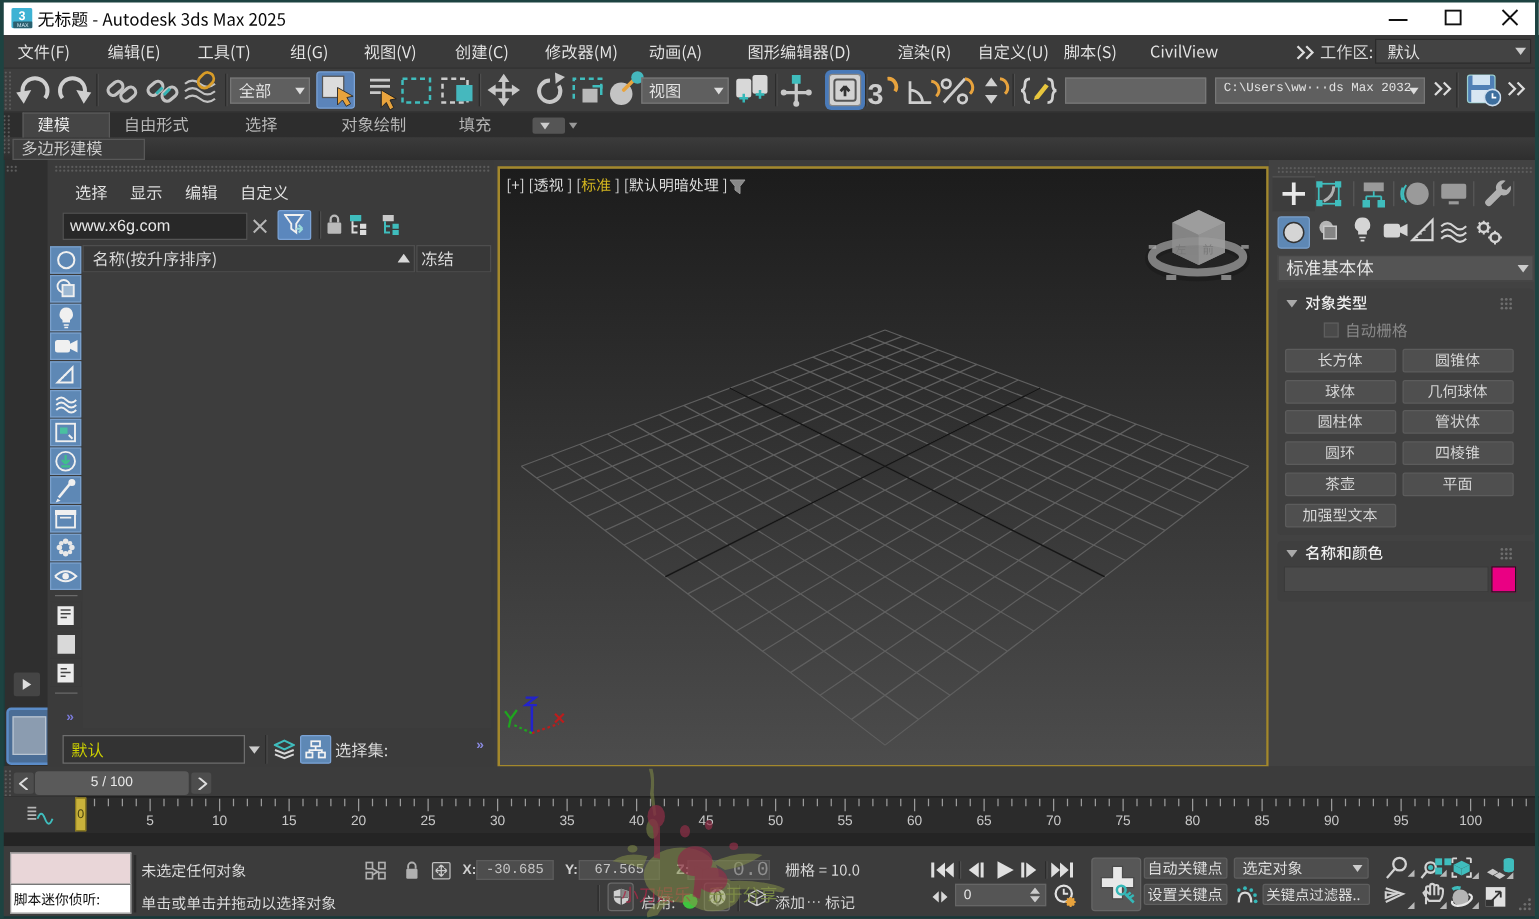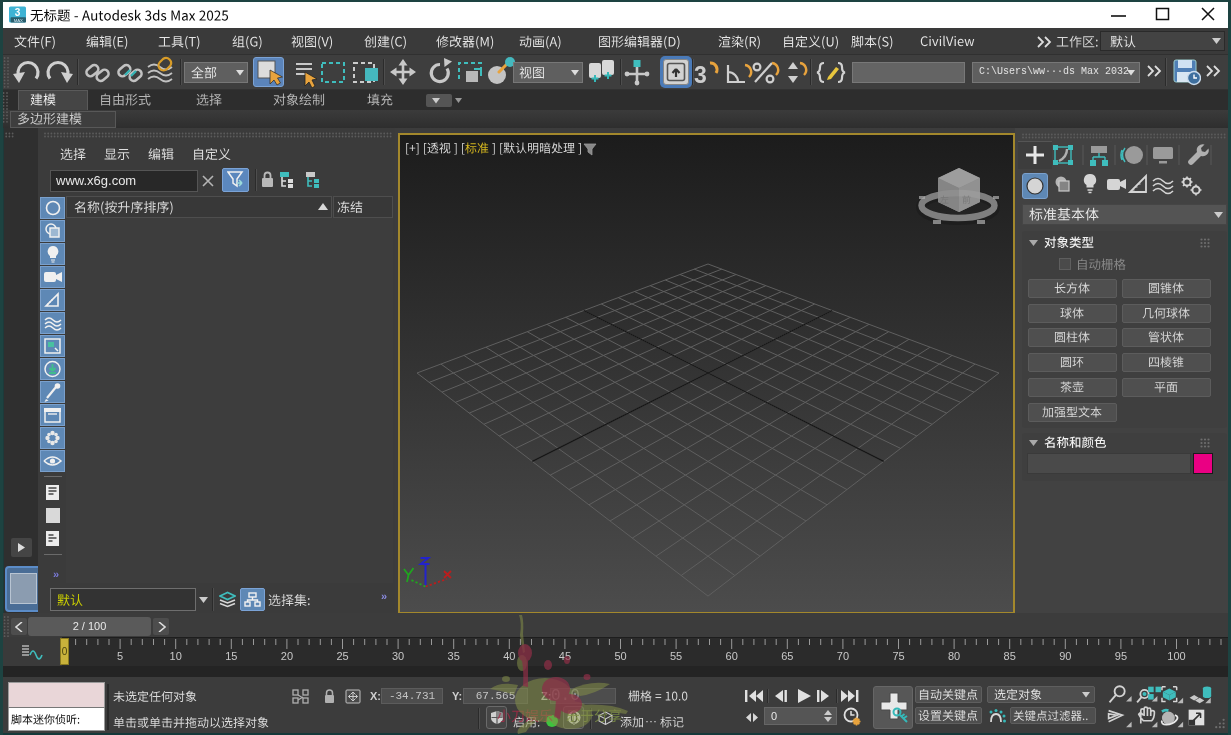--- a/index.html
+++ b/index.html
@@ -918,21 +918,21 @@
       <circle cx="1.6" cy="23.4" r="0.9"></circle>
       <circle cx="5" cy="23.4" r="0.9"></circle>
       <circle cx="1.6" cy="26.6" r="0.9"></circle>
       <circle cx="5" cy="26.6" r="0.9"></circle>
     </g>
   </svg>
 <div class="a" style="left:11px;top:618px;width:16px;height:17px;background:#4d4d4d;border-radius:2px"></div>
 <svg class="a" style="left:15px;top:622px" width="8" height="10">
     <path d="M7 0 L1 5 L7 10" stroke="#ddd" stroke-width="1.6" fill="none"></path>
   </svg>
-<div class="a" style="left:28px;top:617px;width:123px;height:19px;background:#5a5a5a;border-radius:3px;color:#e8e8e8;font-size:11px;text-align:center;line-height:19px">2 / 100</div>
+<div class="a" style="left:28px;top:617px;width:123px;height:19px;background:#5a5a5a;border-radius:3px;color:#e8e8e8;font-size:11px;text-align:center;line-height:19px">5 / 100</div>
 <div class="a" style="left:153px;top:618px;width:16px;height:17px;background:#4d4d4d;border-radius:2px"></div>
 <svg class="a" style="left:158px;top:622px" width="8" height="10">
     <path d="M1 0 L7 5 L1 10" stroke="#ddd" stroke-width="1.6" fill="none"></path>
   </svg>
 <div class="a" style="left:0;top:637px;width:1231px;height:29px;background:#2b2b2b;border-top:1px solid #1e1e1e">
     <svg style="position:absolute;left:0;top:0" width="1231" height="29" viewBox="0 0 1231 29">
       <path d="M64.5 1 v10 M75.6 1 v6 M86.7 1 v6 M97.9 1 v6 M109.0 1 v6 M120.1 1 v10 M131.2 1 v6 M142.3 1 v6 M153.5 1 v6 M164.6 1 v6 M175.7 1 v10 M186.8 1 v6 M197.9 1 v6 M209.1 1 v6 M220.2 1 v6 M231.3 1 v10 M242.4 1 v6 M253.5 1 v6 M264.7 1 v6 M275.8 1 v6 M286.9 1 v10 M298.0 1 v6 M309.1 1 v6 M320.3 1 v6 M331.4 1 v6 M342.5 1 v10 M353.6 1 v6 M364.7 1 v6 M375.9 1 v6 M387.0 1 v6 M398.1 1 v10 M409.2 1 v6 M420.3 1 v6 M431.5 1 v6 M442.6 1 v6 M453.7 1 v10 M464.8 1 v6 M475.9 1 v6 M487.1 1 v6 M498.2 1 v6 M509.3 1 v10 M520.4 1 v6 M531.5 1 v6 M542.7 1 v6 M553.8 1 v6 M564.9 1 v10 M576.0 1 v6 M587.1 1 v6 M598.3 1 v6 M609.4 1 v6 M620.5 1 v10 M631.6 1 v6 M642.7 1 v6 M653.9 1 v6 M665.0 1 v6 M676.1 1 v10 M687.2 1 v6 M698.3 1 v6 M709.5 1 v6 M720.6 1 v6 M731.7 1 v10 M742.8 1 v6 M753.9 1 v6 M765.1 1 v6 M776.2 1 v6 M787.3 1 v10 M798.4 1 v6 M809.5 1 v6 M820.7 1 v6 M831.8 1 v6 M842.9 1 v10 M854.0 1 v6 M865.1 1 v6 M876.3 1 v6 M887.4 1 v6 M898.5 1 v10 M909.6 1 v6 M920.7 1 v6 M931.9 1 v6 M943.0 1 v6 M954.1 1 v10 M965.2 1 v6 M976.3 1 v6 M987.5 1 v6 M998.6 1 v6 M1009.7 1 v10 M1020.8 1 v6 M1031.9 1 v6 M1043.1 1 v6 M1054.2 1 v6 M1065.3 1 v10 M1076.4 1 v6 M1087.5 1 v6 M1098.7 1 v6 M1109.8 1 v6 M1120.9 1 v10 M1132.0 1 v6 M1143.1 1 v6 M1154.3 1 v6 M1165.4 1 v6 M1176.5 1 v10 M1187.6 1 v6 M1198.7 1 v6 M1209.9 1 v6 M1221.0 1 v6" stroke="#9a9a9a" stroke-width="1"></path>
       <text x="64.5" y="22" font-size="11" fill="#c8c8c8" text-anchor="middle" font-family="Liberation Sans">0</text>
       <text x="120.1" y="22" font-size="11" fill="#c8c8c8" text-anchor="middle" font-family="Liberation Sans">5</text>
       <text x="175.7" y="22" font-size="11" fill="#c8c8c8" text-anchor="middle" font-family="Liberation Sans">10</text>
@@ -980,23 +980,23 @@
  </g>
  <g fill="#b0b0b0">
       <rect x="33" y="7" width="9" height="8" rx="1"></rect>
       <path d="M34.5 7 V5 a3 3 0 0 1 6 0 V7" stroke="#b0b0b0" stroke-width="1.5" fill="none"></path>
     </g>
  <g>
       <rect x="54" y="2" width="14" height="13" rx="1" fill="#4a4a4a" stroke="#c0c0c0"></rect>
       <path d="M61 4 v9 M56.5 8.5 h9 M61 4 l-2 2 m2 -2 l2 2 M61 13 l-2 -2 m2 2 l2 -2 M56.5 8.5 l2 -2 m-2 2 l2 2 M65.5 8.5 l-2 -2 m2 2 l-2 2" stroke="#ccc" stroke-width="1"></path>
     </g>
 </svg>
-<div class="a" style="left:381px;top:688px;width:62px;height:16px;background:#4d4d4d;border:1px solid #5c5c5c;color:#c4c4c4;font-size:11px;text-align:center;line-height:15px;font-family:'Liberation Mono',monospace">-34.731</div>
+<div class="a" style="left:381px;top:688px;width:62px;height:16px;background:#4d4d4d;border:1px solid #5c5c5c;color:#c4c4c4;font-size:11px;text-align:center;line-height:15px;font-family:'Liberation Mono',monospace">-30.685</div>
 <div class="a" style="left:463px;top:688px;width:65px;height:16px;background:#4d4d4d;border:1px solid #5c5c5c;color:#c4c4c4;font-size:11px;text-align:center;line-height:15px;font-family:'Liberation Mono',monospace">67.565</div>
-<div class="a" style="left:550px;top:688px;width:66px;height:16px;background:#4d4d4d;border:1px solid #5c5c5c;color:#8f8f8f;font-size:16px;text-align:left;line-height:15px;font-family:'Liberation Mono',monospace">0.0</div>
+<div class="a" style="left:550px;top:688px;width:66px;height:16px;background:#4d4d4d;border:1px solid #5c5c5c;color:#8f8f8f;font-size:16px;text-align:right;line-height:15px;font-family:'Liberation Mono',monospace">0.0</div>
 <div class="a" style="left:370px;top:690px;width:14px;height:12px;color:#cfcfcf;font-size:11px;font-weight:bold">X:</div>
 <div class="a" style="left:452px;top:690px;width:14px;height:12px;color:#cfcfcf;font-size:11px;font-weight:bold">Y:</div>
 <div class="a" style="left:541px;top:690px;width:14px;height:12px;color:#cfcfcf;font-size:11px;font-weight:bold">Z:</div>
 <div class="sep" style="left:478px;top:708px;height:21px"></div>
 <div class="a" style="left:486px;top:706px;width:21px;height:23px;background:#464646;border:1px solid #6a6a6a;border-radius:3px"></div>
 <svg class="a" style="left:490px;top:710px" width="14" height="15" viewBox="0 0 14 15">
     <path d="M7 1 L13 3 V8 Q13 12 7 14 Q1 12 1 8 V3 Z" fill="#d0d0d0"></path>
     <path d="M7 1 L7 14 M1.5 7.5 h11" stroke="#555" stroke-width="1.2"></path>
     <path d="M7 1 L13 3 V7.5 H7 Z" fill="#888"></path>
   </svg>

